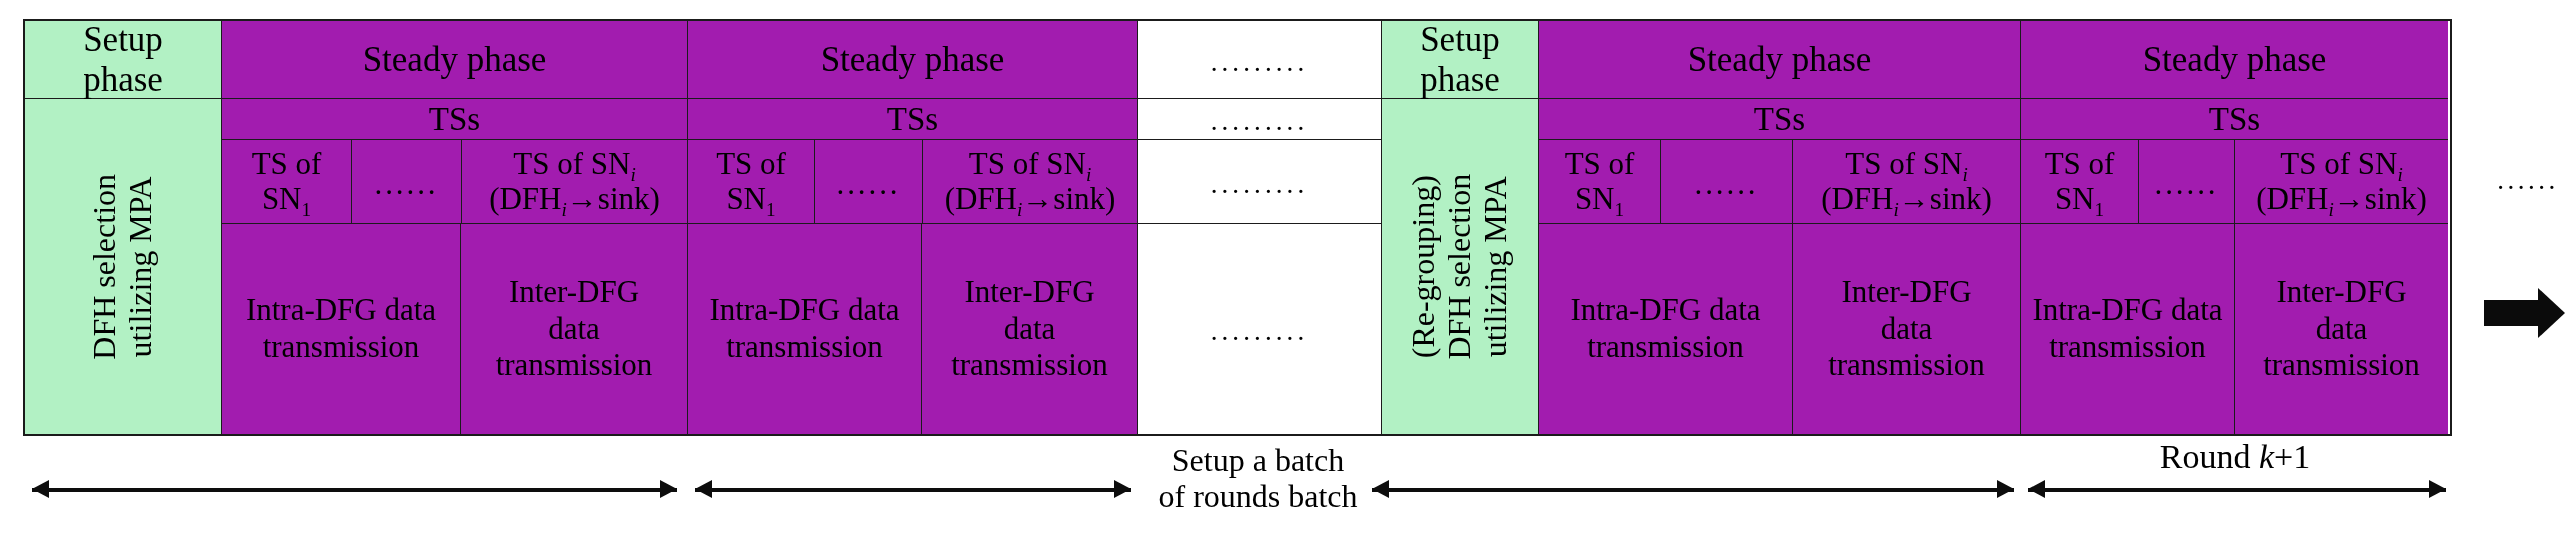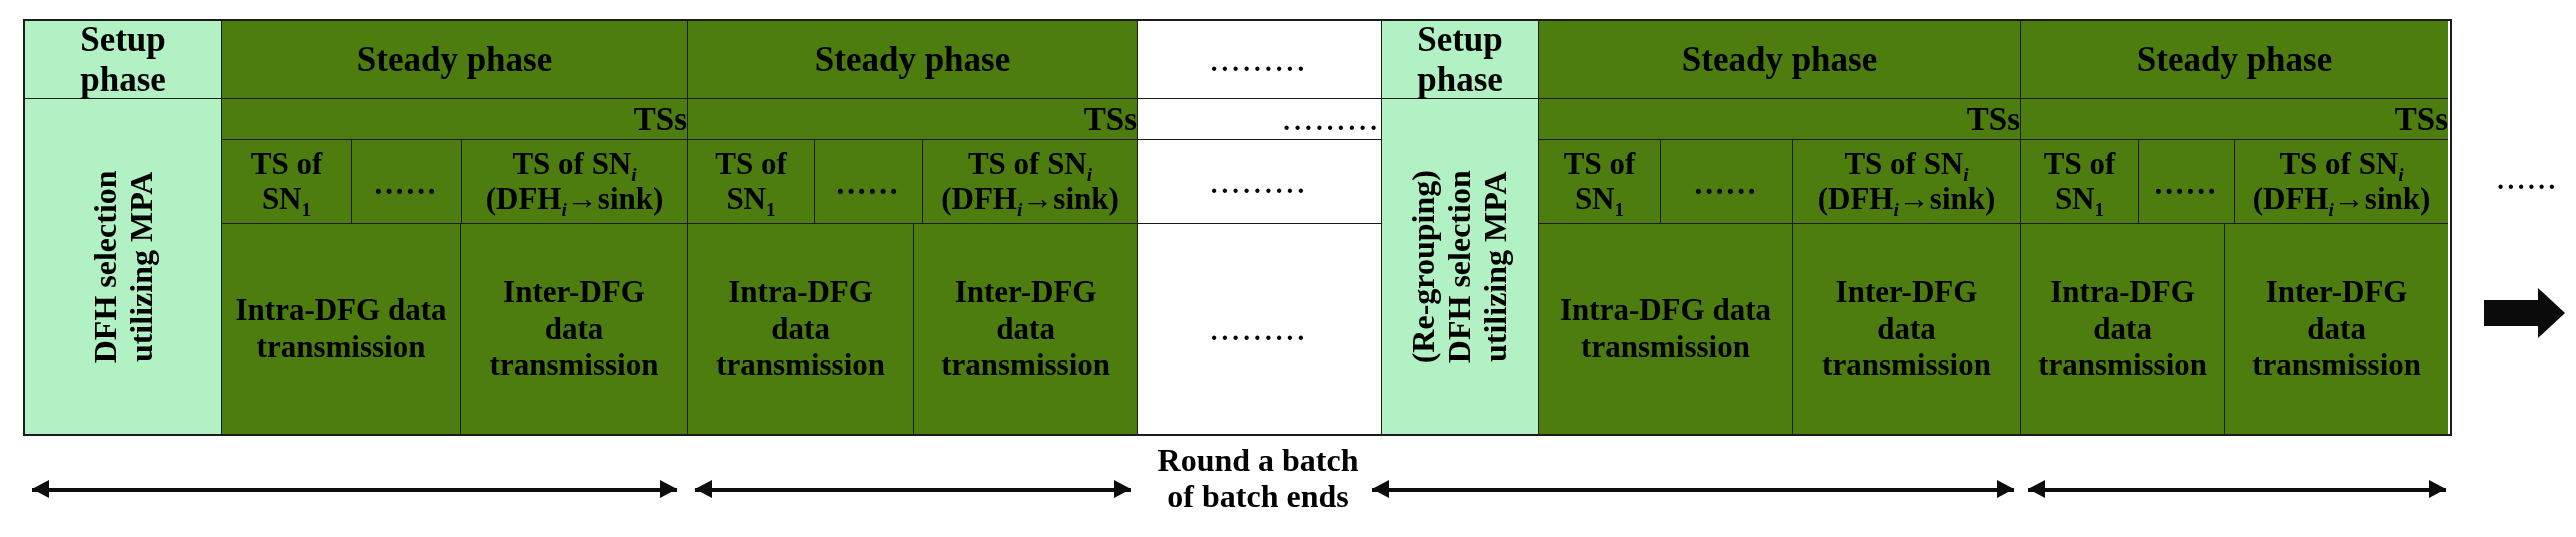--- a/index.html
+++ b/index.html
@@ -1,33 +1,33 @@
 <!DOCTYPE html>
 <html style="font-size:9.4px"><head>
 <meta charset="utf-8">
 <style>
   html,body{margin:0;padding:0;background:#ffffff;}
   #figure-root{
     position:relative;width:2576px;height:538px;background:#ffffff;
-    font-family:"Liberation Serif","DejaVu Serif",serif;font-weight:bold;color:#000;
+    font-family:"Liberation Serif","DejaVu Serif",serif;font-weight:normal;color:#000;
     overflow:hidden;
   }
   
   .ptable{
     position:absolute;left:23px;top:19px;width:2429px;height:417px;
     display:flex;flex-direction:row;border:2.9px solid #1b1b1b;box-sizing:border-box;background:#fff;
   }
   .col{display:flex;flex-direction:column;box-sizing:border-box;border-right:1.8px solid #1b1b1b;}
   .col.last{border-right:none;}
   .green{background:#b2f1c4;}
-  .blue{background:#4d7c0f;}
+  .blue{background:#a21caf;}
   .whitebg{background:#ffffff;}
   .cell{display:flex;align-items:center;justify-content:center;text-align:center;box-sizing:border-box;}
   .hdr{height:78px;border-bottom:1.8px solid #1b1b1b;font-size:35px;}
-  .tss{height:41px;border-bottom:1.8px solid #1b1b1b;font-size:33px;justify-content:flex-end;}
+  .tss{height:41px;border-bottom:1.8px solid #1b1b1b;font-size:33px;}
   .tsrow{height:84px;display:flex;flex-direction:row;border-bottom:1.8px solid #1b1b1b;box-sizing:border-box;}
   .tsrow .cell{height:100%;font-size:31px;}
   .trans{flex:1;display:flex;flex-direction:row;}
   .trans .cell{height:100%;font-size:31px;line-height:1.18;}
   .brd-r{border-right:1.8px solid #1b1b1b;}
   .stack{line-height:1.12;}
   sub{font-size:62%;line-height:0;}
   .it{font-style:italic;}
   .vbody{flex:1;display:flex;align-items:center;justify-content:center;overflow:visible;}
   .vtext{transform:rotate(-90deg);white-space:nowrap;font-size:32px;line-height:1.12;text-align:center;}
@@ -234,22 +234,25 @@
         </div>
         <div class="cell blue inter-cell" style="flex:1">
           <span>Inter-DFG data transmission</span>
         </div>
       </div>
     </div>
 
   </div>
 
   <div class="batch" style="left:1136px;width:244px">
-    <div><span>Round a batch</span></div>
-    <div><span>of batch ends</span></div>
+    <div><span>Setup a batch</span></div>
+    <div><span>of rounds batch</span></div>
+  </div>
+  <div class="rlabel" style="left:2020px;width:430px">
+    <span>Round </span><span></span><i>k</i><span>+1</span>
   </div>
 
   <div class="arr" style="left:32px;width:645px"></div>
   <div class="arr" style="left:695px;width:436px"></div>
   <div class="arr" style="left:1372px;width:642px"></div>
   <div class="arr" style="left:2028px;width:418px"></div>
 
   <div class="rdots">
     <span>......</span>
   </div>

